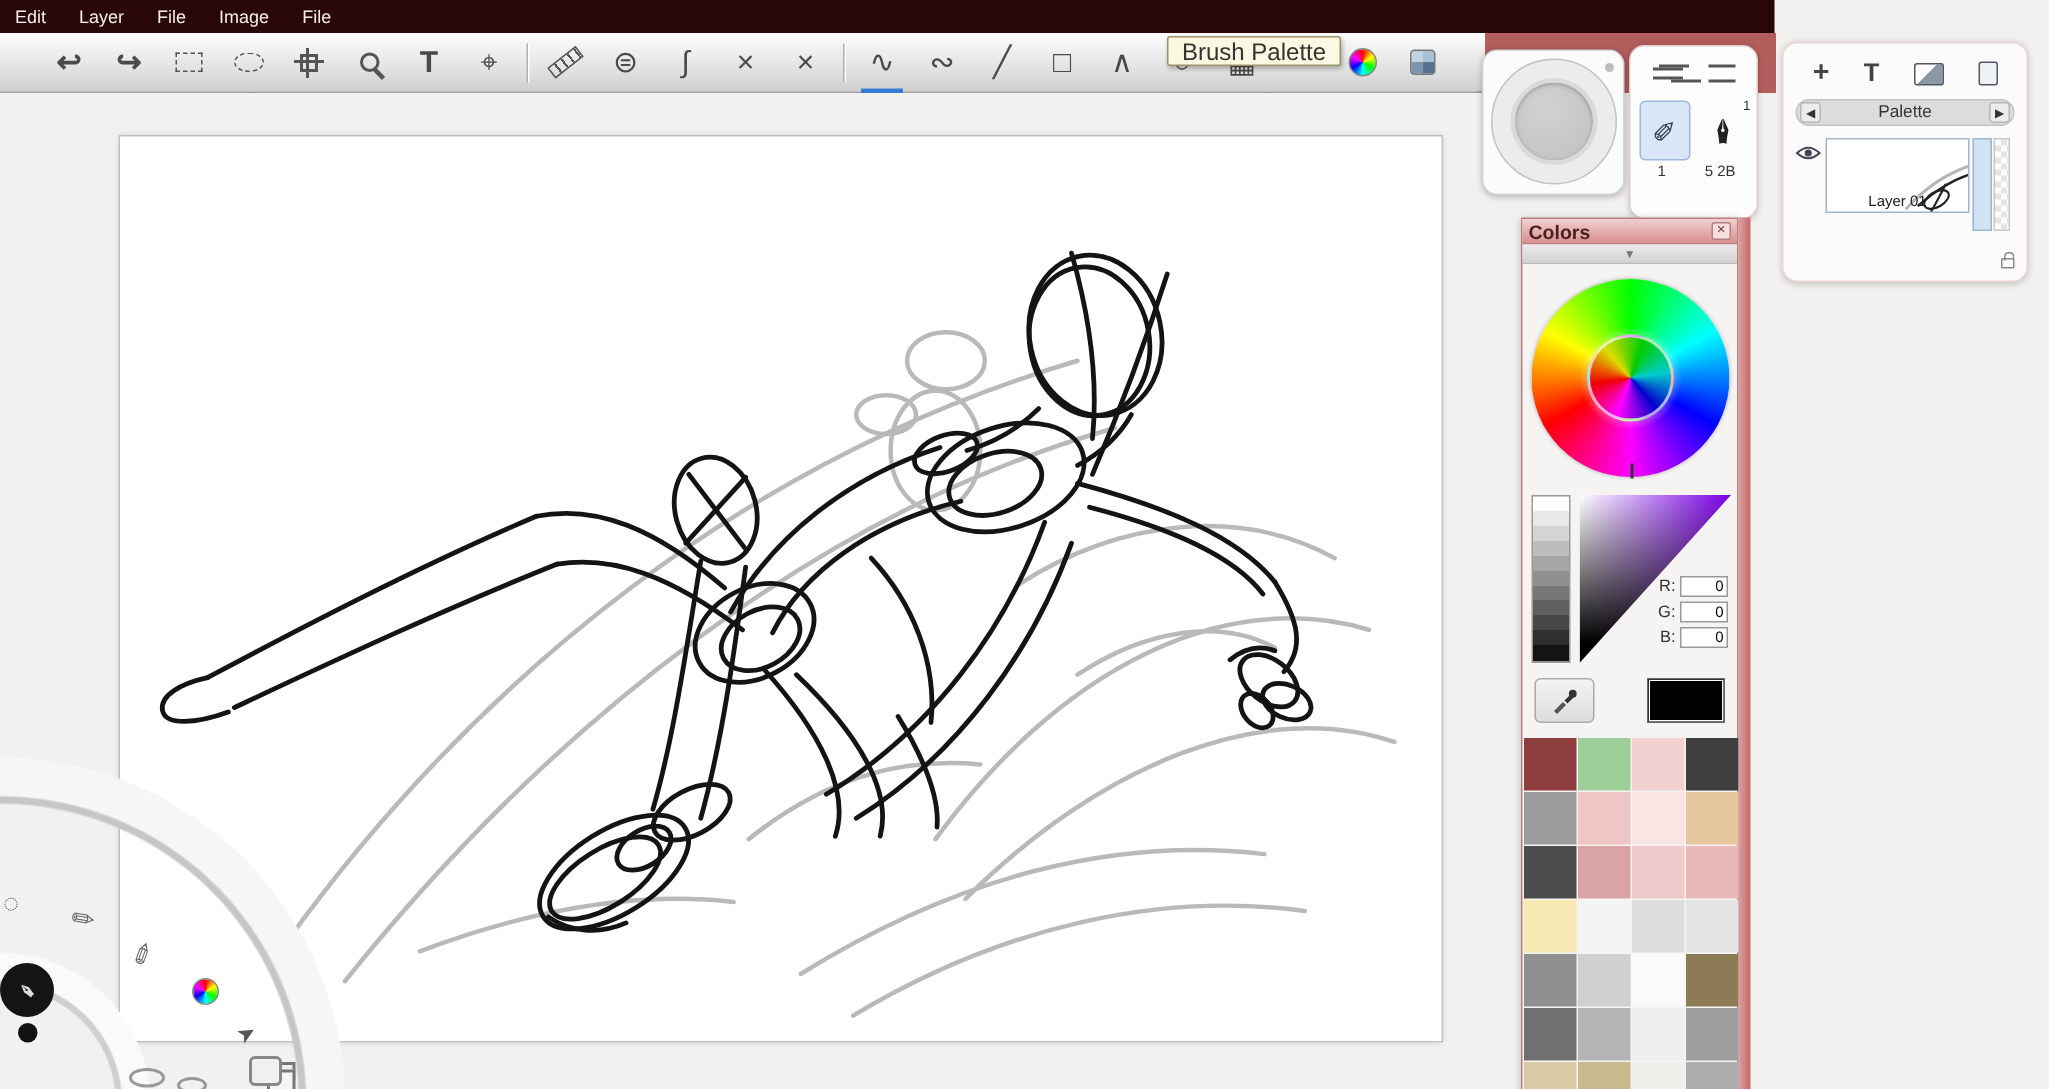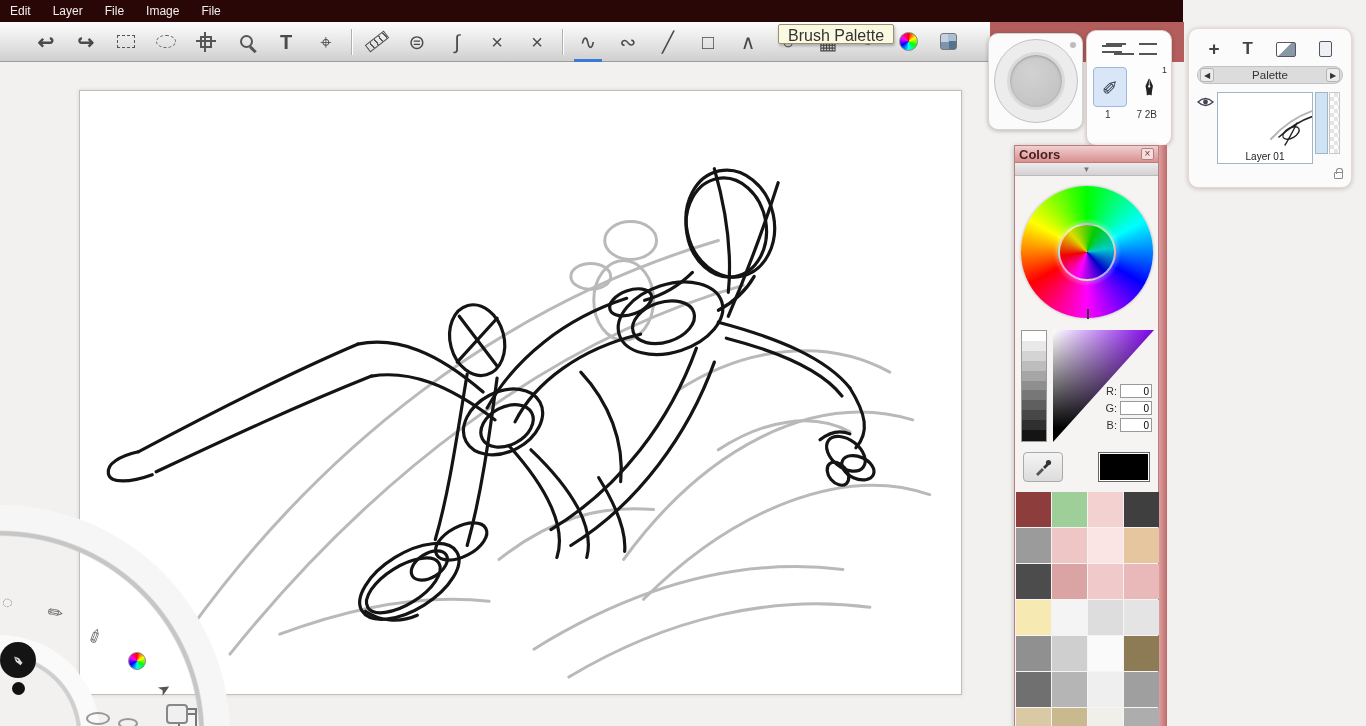--- a/index.html
+++ b/index.html
@@ -85,21 +85,21 @@
   .i-image { width:20px; height:15px; border:1.6px solid #556; border-radius:2px;
              background:linear-gradient(135deg, #fff 45%, #8a97a5 46%); }
   .i-page { width:13px; height:16px; border:1.6px solid #556; border-radius:2px; background:#eef1f4; }
   .lp-blend { margin-top:5px; height:18px; background:#dcdcdc; border:1px solid #c2c2c2; border-radius:9px;
               display:flex; align-items:center; justify-content:space-between; padding:0 2px; }
   .lp-arrow { width:14px; height:14px; background:#ececec; border:1px solid #b5b5b5; border-radius:3px;
               font-size:8px; color:#333; display:flex; align-items:center; justify-content:center; }
   .lp-blend-label { font-size:11.5px; color:#333; }
   .lp-row3 { display:flex; margin-top:8px; align-items:flex-start; }
   .lp-eye { margin-top:4px; margin-right:3px; }
-  .lp-thumb { width:96px; height:72px; background:#fff; border:1px solid #9fb6c9; position:relative; overflow:hidden;padding-left:43px; }
+  .lp-thumb { width:96px; height:50px; background:#fff; border:1px solid #9fb6c9; position:relative; overflow:hidden;padding-left:43px; }
   .lp-thumb-label { position:absolute; left:0; right:0; bottom:1px; text-align:center; font-size:10px; color:#222; }
   .lp-bluebar { width:13px; height:62px; background:#cfe3f5; border:1px solid #9fb6c9; margin-left:2px; }
   .lp-checker { width:11px; height:62px; border:1px solid #c8c8c8; margin-left:1px;
                 background:repeating-conic-gradient(#e4e4e4 0 25%, #fdfdfd 0 50%); background-size:8px 8px; }
   .lp-lock { position:absolute; right:8px; bottom:8px; width:9px; height:7px; border:1.5px solid #8a8a8a; border-radius:1px; }
   .lp-lock::before { content:""; position:absolute; left:0.5px; top:-5px; width:5px; height:5px;
                      border:1.5px solid #8a8a8a; border-bottom:none; border-radius:3px 3px 0 0; }
 
   
   .colors-panel { position:absolute; left:1014px; top:145px; width:145px; height:590px; background:#f6f3f3;
@@ -332,21 +332,21 @@
     <div class="brush-slot1">
         <span class="g">✏</span>
       </div>
     <div class="brush-slot2">
       <span class="g">✒</span>
       <span class="bp-badge">1</span>
     </div>
   </div>
   <div class="bp-labels">
     <span>1</span>
-    <span>7 2B</span>
+    <span>5 2B</span>
   </div>
 </div>
 
 <div class="layers-panel">
   <div class="lp-row1">
     <span class="lp-plus">+</span>
     <span class="lp-T">T</span>
     <div>
         <div class="i-image"></div>
       </div>

